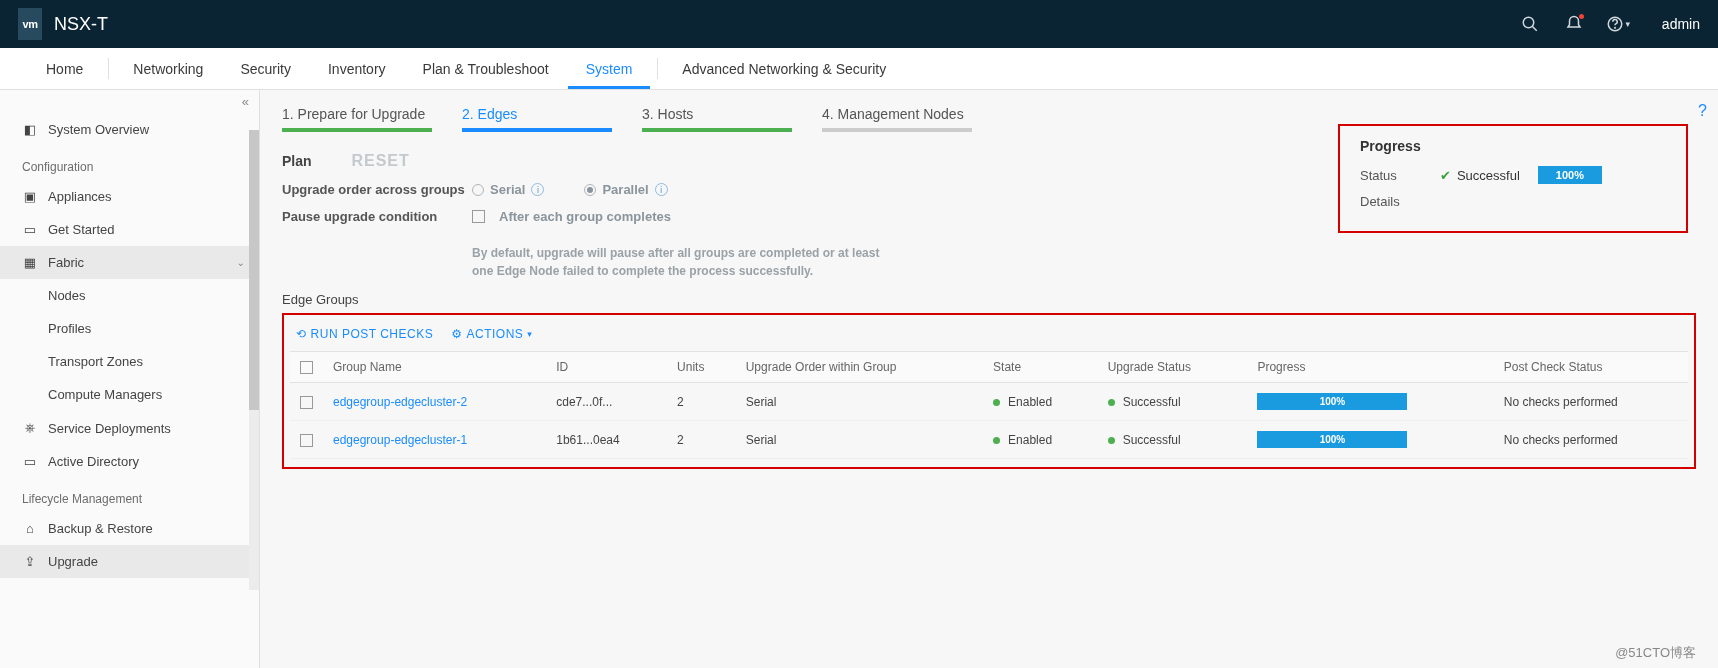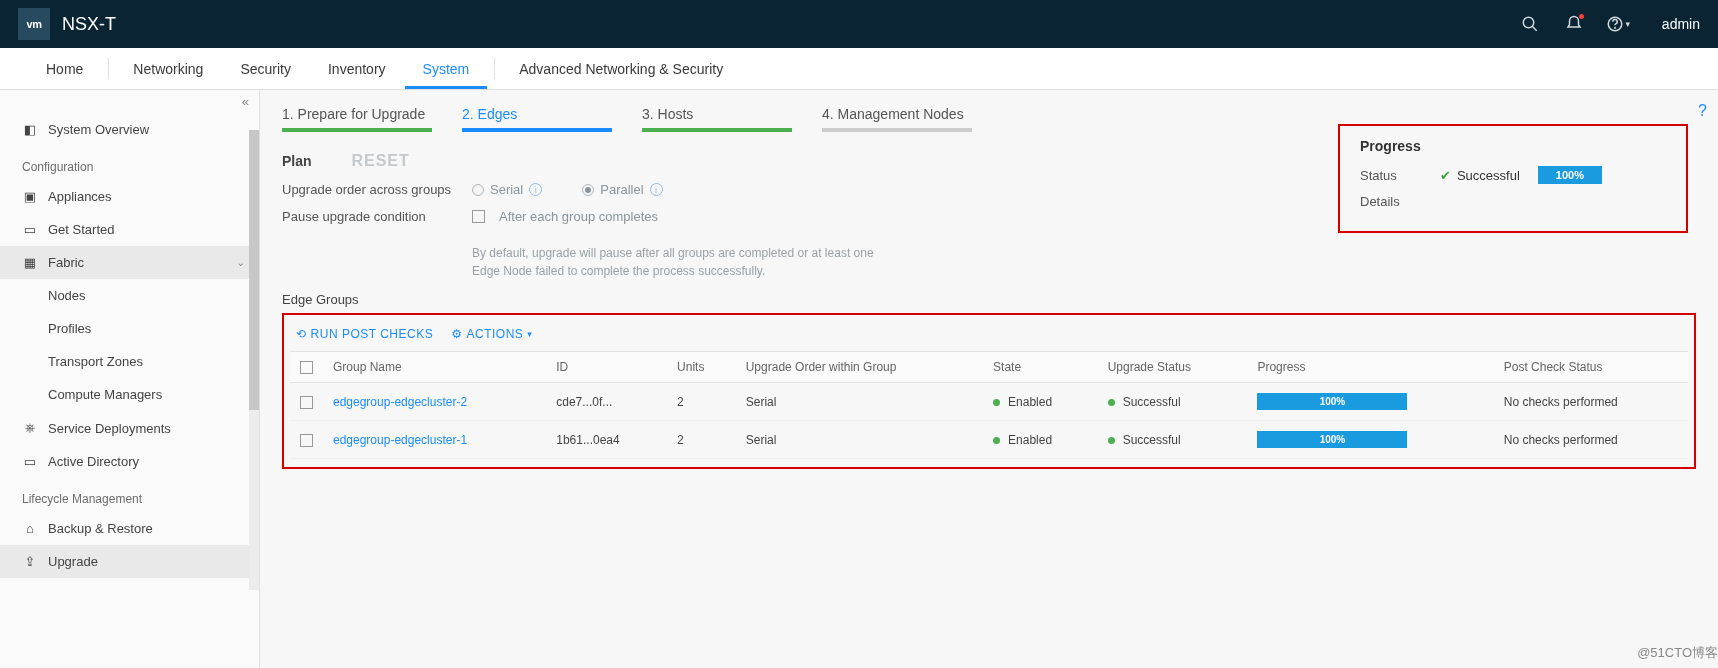--- a/index.html
+++ b/index.html
@@ -1,18 +1,18 @@
 <!DOCTYPE html>
 <html><head>
 <meta charset="utf-8">
 <style>
 * { margin:0; padding:0; box-sizing:border-box; font-family:"Segoe UI","Helvetica Neue",Arial,sans-serif; }
 body { background:#f7f7f7; color:#333; font-size:13px; }
 .topbar { height:48px; background:#0b2434; color:#fff; display:flex; align-items:center; padding:0 18px; }
-.logo-box { width:32px; height:32px; background:#284a5e; display:flex; align-items:center; justify-content:center; font-size:11px; font-weight:bold; letter-spacing:-0.5px; }
+.logo-box { width:24px; height:32px; background:#284a5e; display:flex; align-items:center; justify-content:center; font-size:11px; font-weight:bold; letter-spacing:-0.5px; }
 .logo-text { margin-left:12px; font-size:18px; font-weight:300; }
 .topbar .grow { flex:1; }
 .top-icon { width:40px; height:40px; display:flex; align-items:center; justify-content:center; margin-left:4px; cursor:pointer; position:relative; }
 .top-icon svg { stroke:#cfd8dc; fill:none; }
 .badge { position:absolute; top:10px; right:10px; width:5px; height:5px; border-radius:50%; background:#f44336; }
 .top-user { margin-left:24px; font-size:14px; }
 .mainnav { height:42px; background:#fff; border-bottom:1px solid #e0e0e0; display:flex; align-items:stretch; padding-left:28px; }
 .mainnav .tab { display:flex; align-items:center; padding:12px 18px; font-size:14px; color:#3a3a3a; cursor:pointer; border-right:1px solid transparent; }
 .mainnav .sep { width:1px; background:#e0e0e0; margin:10px 6px; }
 .mainnav .tab.active { color:#1a8cff; box-shadow:inset 0 -3px 0 #1a8cff; }
@@ -23,21 +23,21 @@
 .side-item.active { background:#e9e9e9; }
 .side-item .icon { width:16px; margin-right:10px; display:flex; align-items:center; justify-content:center; }
 .side-item .chev { margin-left:auto; color:#888; font-size:10px; }
 .side-sub { padding-left:48px; }
 .side-heading { padding:14px 22px 6px; font-size:12px; color:#6d6d6d; }
 .content { flex:1; padding:16px 22px; overflow:auto; position:relative; }
 .wizard { display:flex; gap:30px; margin-bottom:20px; }
 .step { width:150px; padding-bottom:6px; font-size:14px; color:#555; border-bottom:4px solid #ccc; }
 .step.done { border-color:#4caf50; }
 .step.active { border-color:#1a8cff; color:#1a8cff; }
-.plan-row { display:flex; margin-bottom:12px; }
+.plan-row { display:flex; margin-bottom:12px;font-weight:bold; }
 .plan-label { width:190px; color:#555; font-size:13px; }
 .plan-body { flex:1; color:#888; }
 .plan-section h3 { font-size:14px; font-weight:600; color:#444; margin-bottom:12px; }
 .reset { color:#c4c9cd; font-size:16px; letter-spacing:1px; margin-left:36px; }
 .radio-line { display:flex; align-items:center; gap:40px; }
 .radio-item { display:flex; align-items:center; gap:6px; color:#8a949c; font-size:13px; }
 .radio-dot { width:12px; height:12px; border:1px solid #b0b6ba; border-radius:50%; display:flex; align-items:center; justify-content:center; }
 .radio-dot.filled::after { content:""; width:6px; height:6px; background:#8a949c; border-radius:50%; }
 .info-i { width:13px; height:13px; border:1px solid #8cbbe2; border-radius:50%; color:#8cbbe2; font-size:9px; display:flex; align-items:center; justify-content:center; }
 .note { color:#9aa2a8; font-size:12px; line-height:1.5; max-width:430px; }
@@ -51,21 +51,21 @@
 .groups-box { border:2px solid #d40000; padding:6px 6px 8px; }
 .toolbar { display:flex; align-items:center; gap:18px; padding:6px 6px 10px; }
 .tbtn { color:#1a8cff; font-size:12px; letter-spacing:0.5px; cursor:pointer; display:flex; align-items:center; gap:4px; }
 table { width:100%; border-collapse:collapse; font-size:12px; }
 th { text-align:left; font-weight:400; color:#666; padding:8px 10px; border-top:1px solid #e2e2e2; border-bottom:1px solid #e2e2e2; background:#fafafa; }
 td { padding:10px 10px; border-bottom:1px solid #eee; color:#444; }
 .link { color:#1a8cff; cursor:pointer; }
 .dot { width:7px; height:7px; border-radius:50%; background:#4caf50; display:inline-block; margin-right:8px; }
 .row-prog { background:#1a9be0; color:#fff; text-align:center; font-size:10px; font-weight:bold; padding:3px 0; width:150px; }
 .checkbox { width:13px; height:13px; border:1px solid #999; display:inline-block; vertical-align:middle; }
-.watermark { position:fixed; bottom:6px; right:0; color:#888; font-size:13px;text-align:center; }
+.watermark { position:fixed; bottom:6px; right:22px; color:#888; font-size:13px;text-align:center; }
 .help-float { position:fixed; top:102px; right:0; width:20px; height:20px; color:#1a8cff; font-size:16px; }
 .side-scroll { position:absolute; right:0; top:40px; width:10px; height:460px; background:#ececec; }
 .side-scroll-thumb { width:10px; height:280px; background:#c7c7c7; }
 </style>
 </head>
 <body>
 
 <div class="topbar">
   <div class="logo-box">vm</div>
   <div class="logo-text">NSX-T</div>
@@ -92,20 +92,21 @@
   </div>
   <div class="top-user">admin</div>
 </div>
 
 <div class="mainnav">
   <div class="tab">Home</div>
   <div class="sep"></div>
   <div class="tab">Networking</div>
   <div class="tab">Security</div>
   <div class="tab">Inventory</div>
+  <div class="tab">Plan &amp; Troubleshoot</div>
   <div class="tab active">System</div>
   <div class="sep"></div>
   <div class="tab">Advanced Networking &amp; Security</div>
 </div>
 
 <div class="layout">
 
   <div class="sidebar">
     <div class="collapse-handle">«</div>
     <div class="side-item">

